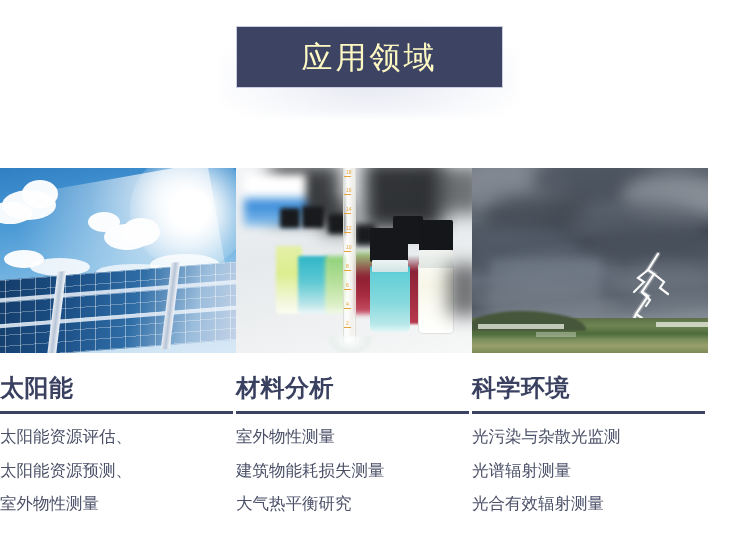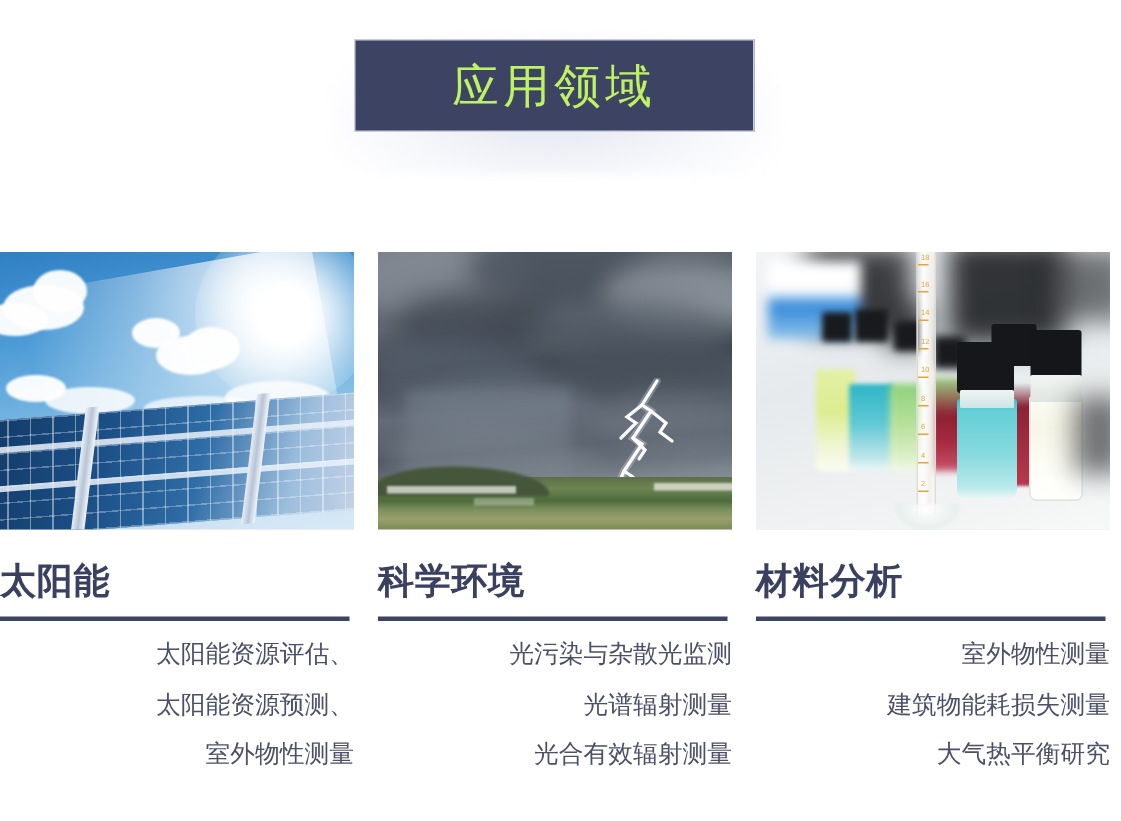--- a/index.html
+++ b/index.html
@@ -41,37 +41,36 @@
     width: 267px;
     height: 62px;
     background: #3d4463;
     border: 1px solid #c9cddf;
     display: flex;
     align-items: center;
     justify-content: center;
   }
 
   #banner-title {
-    color: #bef264;
+    color: #fef9c3;
     font-size: 31px;
     font-weight: normal;
     letter-spacing: 3px;
     line-height: 1;
     white-space: nowrap;
   }
 
   
   #columns {
     position: absolute;
     left: 0;
     top: 168px;
     width: 747px;
     height: 379px;
     display: flex;
-    gap: 16px;
     border-radius: 19px;
   }
 
   .column {
     width: 236px;
     position: relative;
   }
 
   .thumb {
     width: 236px;
@@ -94,21 +93,20 @@
   .col-rule {
     margin-top: 10px;
     width: 233px;
     height: 3px;
     background: #3d4463;
   }
 
   .col-list {
     margin-top: 14px;
     list-style: none;
-    text-align: right;
   }
 
   .col-list li {
     font-size: 16.5px;
     color: #4b5068;
     line-height: 1;
     margin-bottom: 17px;
     white-space: nowrap;
   }
 
@@ -305,66 +303,20 @@
         <div class="panel-frame" style="left:176px;"></div>
       </div>
     </div>
 
     <div class="col-title">太阳能</div>
     <div class="col-rule"></div>
     <ul class="col-list">
       <li>太阳能资源评估、</li>
       <li>太阳能资源预测、</li>
       <li>室外物性测量</li>
-    </ul>
-  </div>
-
-  <div class="column">
-    <div class="thumb">
-      <div class="storm-sky"></div>
-
-      <div class="puff" style="left:-20px; top:-10px; width:120px; height:58px; background:#8a9099; opacity:.8;"></div>
-      <div class="puff" style="left:60px;  top:-16px; width:130px; height:54px; background:#4c545f; opacity:.85;"></div>
-      <div class="puff" style="left:150px; top:4px;   width:110px; height:50px; background:#9aa0a8; opacity:.7;"></div>
-      <div class="puff" style="left:10px;  top:26px;  width:110px; height:46px; background:#3c434d; opacity:.75;"></div>
-      <div class="puff" style="left:96px;  top:32px;  width:140px; height:50px; background:#555d68; opacity:.7;"></div>
-      <div class="puff" style="left:-10px; top:58px;  width:120px; height:44px; background:#596270; opacity:.7;"></div>
-      <div class="puff" style="left:120px; top:62px;  width:130px; height:48px; background:#464e59; opacity:.7;"></div>
-      <div class="puff" style="left:26px;  top:86px;  width:120px; height:40px; background:#6e7784; opacity:.55;"></div>
-      <div class="puff" style="left:140px; top:96px;  width:110px; height:42px; background:#7f8791; opacity:.5;"></div>
-      <div class="puff" style="left:0px;   top:118px; width:150px; height:34px; background:#8d949d; opacity:.45;"></div>
-
-      <div class="rainveil"></div>
-
-      <svg class="bolt" viewBox="0 0 76 76">
-        <g fill="none" stroke="#ffffff" stroke-width="2.2" stroke-linecap="round" opacity="0.97">
-          <path d="M60 2 L50 18 L56 22 L44 40 L50 44 L38 62 L33 74"></path>
-          <path d="M50 18 L40 26 L46 30 L36 40"></path>
-          <path d="M56 22 L66 30 L62 36 L70 42"></path>
-          <path d="M44 40 L52 48 L48 54"></path>
-          <path d="M38 62 L44 66"></path>
-        </g>
-        <g fill="none" stroke="#ffffff" stroke-width="5" stroke-linecap="round" opacity="0.25">
-          <path d="M60 2 L50 18 L56 22 L44 40 L50 44 L38 62 L33 74"></path>
-        </g>
-      </svg>
-
-      <div class="ground"></div>
-      <div class="ridge"></div>
-      <div class="field-strip" style="left:6px;   bottom:24px; width:86px;"></div>
-      <div class="field-strip" style="left:184px; bottom:26px; width:54px;"></div>
-      <div class="field-strip" style="left:64px;  bottom:16px; width:40px; opacity:.5;"></div>
-    </div>
-
-    <div class="col-title">科学环境</div>
-    <div class="col-rule"></div>
-    <ul class="col-list">
-      <li>光污染与杂散光监测</li>
-      <li>光谱辐射测量</li>
-      <li>光合有效辐射测量</li>
     </ul>
   </div>
 
   <div class="column">
     <div class="thumb">
       <div class="lab-bg"></div>
 
       <div class="lab-blur-dark" style="left:34px; top:-4px;  width:70px; height:56px; opacity:.85;"></div>
       <div class="lab-blur-dark" style="left:128px;top:-8px;  width:78px; height:70px; opacity:.9;"></div>
       <div class="lab-blur-dark" style="left:196px;top:-2px;  width:52px; height:48px; opacity:.6;"></div>
@@ -421,13 +373,59 @@
 
     <div class="col-title">材料分析</div>
     <div class="col-rule"></div>
     <ul class="col-list">
       <li>室外物性测量</li>
       <li>建筑物能耗损失测量</li>
       <li>大气热平衡研究</li>
     </ul>
   </div>
 
+  <div class="column">
+    <div class="thumb">
+      <div class="storm-sky"></div>
+
+      <div class="puff" style="left:-20px; top:-10px; width:120px; height:58px; background:#8a9099; opacity:.8;"></div>
+      <div class="puff" style="left:60px;  top:-16px; width:130px; height:54px; background:#4c545f; opacity:.85;"></div>
+      <div class="puff" style="left:150px; top:4px;   width:110px; height:50px; background:#9aa0a8; opacity:.7;"></div>
+      <div class="puff" style="left:10px;  top:26px;  width:110px; height:46px; background:#3c434d; opacity:.75;"></div>
+      <div class="puff" style="left:96px;  top:32px;  width:140px; height:50px; background:#555d68; opacity:.7;"></div>
+      <div class="puff" style="left:-10px; top:58px;  width:120px; height:44px; background:#596270; opacity:.7;"></div>
+      <div class="puff" style="left:120px; top:62px;  width:130px; height:48px; background:#464e59; opacity:.7;"></div>
+      <div class="puff" style="left:26px;  top:86px;  width:120px; height:40px; background:#6e7784; opacity:.55;"></div>
+      <div class="puff" style="left:140px; top:96px;  width:110px; height:42px; background:#7f8791; opacity:.5;"></div>
+      <div class="puff" style="left:0px;   top:118px; width:150px; height:34px; background:#8d949d; opacity:.45;"></div>
+
+      <div class="rainveil"></div>
+
+      <svg class="bolt" viewBox="0 0 76 76">
+        <g fill="none" stroke="#ffffff" stroke-width="2.2" stroke-linecap="round" opacity="0.97">
+          <path d="M60 2 L50 18 L56 22 L44 40 L50 44 L38 62 L33 74"></path>
+          <path d="M50 18 L40 26 L46 30 L36 40"></path>
+          <path d="M56 22 L66 30 L62 36 L70 42"></path>
+          <path d="M44 40 L52 48 L48 54"></path>
+          <path d="M38 62 L44 66"></path>
+        </g>
+        <g fill="none" stroke="#ffffff" stroke-width="5" stroke-linecap="round" opacity="0.25">
+          <path d="M60 2 L50 18 L56 22 L44 40 L50 44 L38 62 L33 74"></path>
+        </g>
+      </svg>
+
+      <div class="ground"></div>
+      <div class="ridge"></div>
+      <div class="field-strip" style="left:6px;   bottom:24px; width:86px;"></div>
+      <div class="field-strip" style="left:184px; bottom:26px; width:54px;"></div>
+      <div class="field-strip" style="left:64px;  bottom:16px; width:40px; opacity:.5;"></div>
+    </div>
+
+    <div class="col-title">科学环境</div>
+    <div class="col-rule"></div>
+    <ul class="col-list">
+      <li>光污染与杂散光监测</li>
+      <li>光谱辐射测量</li>
+      <li>光合有效辐射测量</li>
+    </ul>
+  </div>
+
 </div>
 
 </body></html>

